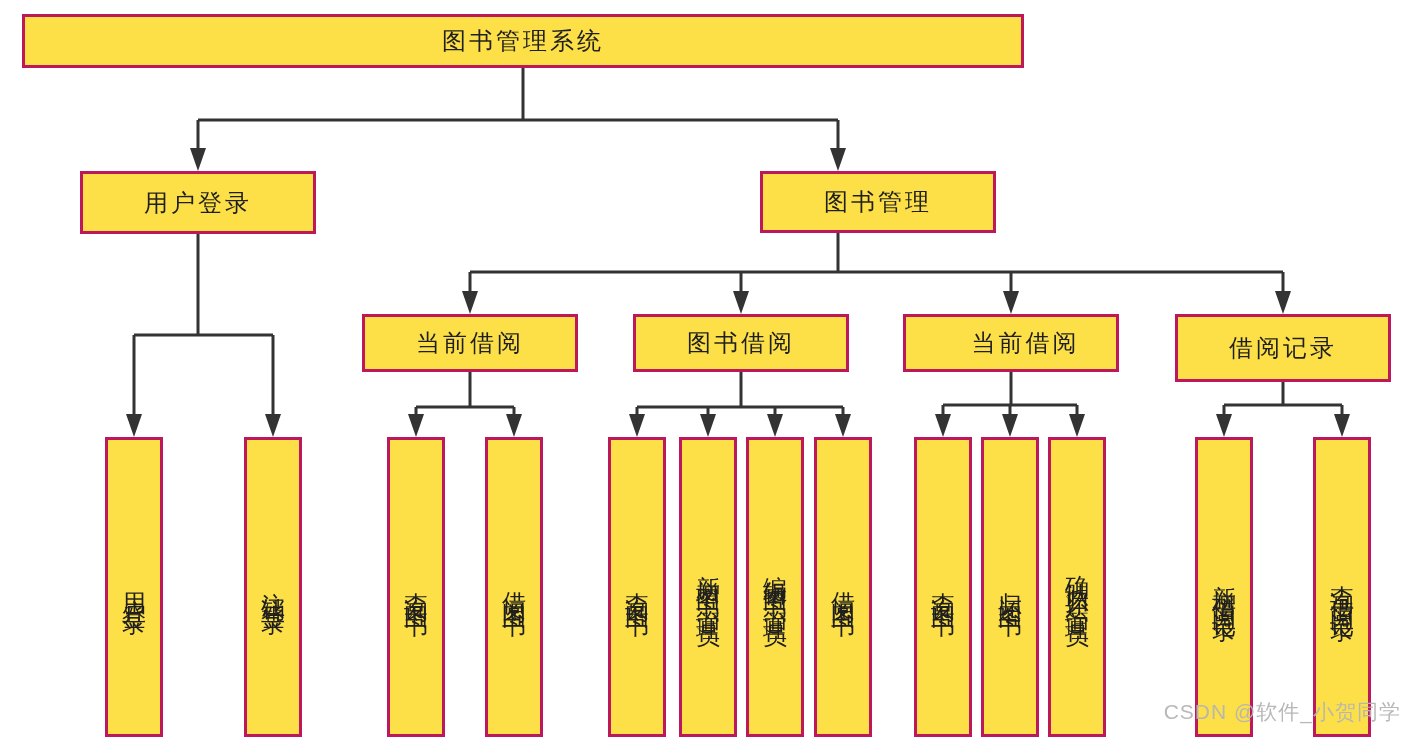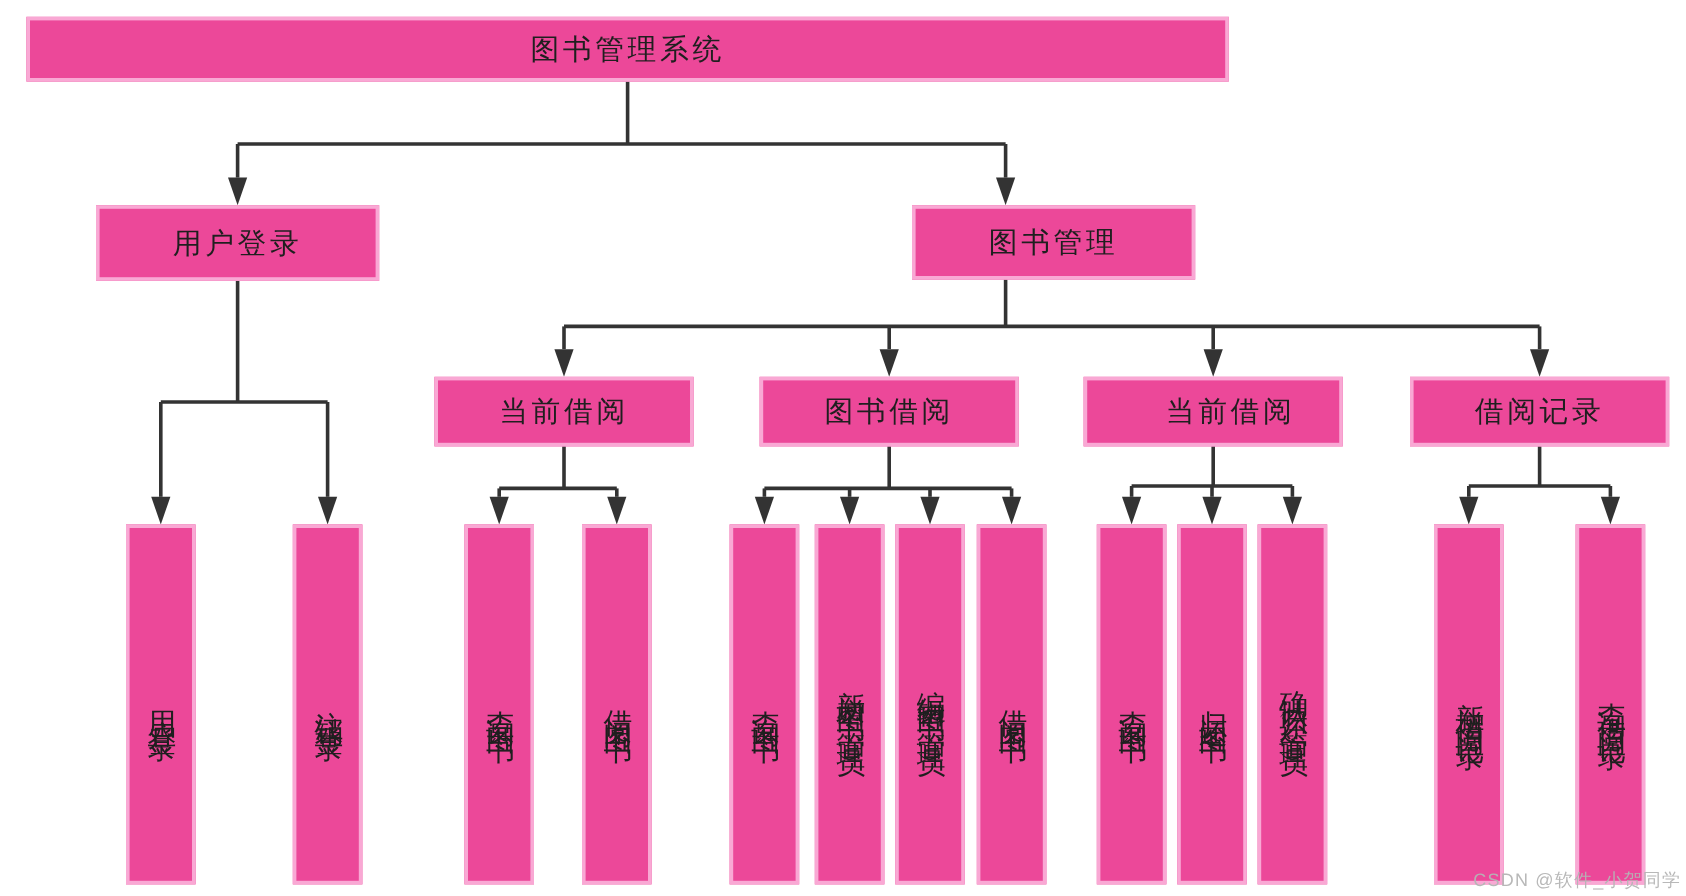--- a/index.html
+++ b/index.html
@@ -11,22 +11,22 @@
     overflow: hidden;
   }
   svg.connectors {
     position: absolute; left: 0; top: 0;
     width: 1405px; height: 747px;
     pointer-events: none;
   }
   .box {
     position: absolute;
     box-sizing: border-box;
-    background: #ec4899;
-    border: 3px solid #f9a8d4;
+    background: #fde047;
+    border: 3px solid #be185d;
     display: flex;
     align-items: center;
     justify-content: center;
     color: #1f1f1f;
   }
   .hlabel {
     font-size: 24px;
     letter-spacing: 3px;
     white-space: nowrap;
   }
@@ -39,22 +39,22 @@
     writing-mode: vertical-rl;
     text-orientation: mixed;
     font-size: 24px;
     line-height: 1;
     letter-spacing: 7px;
     white-space: nowrap;
   }
   .watermark {
     position: absolute;
     right: 4px;
-    bottom: 4px;
-    font-size: 15px;
+    bottom: 21px;
+    font-size: 21px;
     letter-spacing: 1px;
     color: #b5b5b5;
     opacity: 0.95;
   }
 </style>
 </head>
 <body>
 
 <svg class="connectors" viewBox="0 0 1405 747" aria-hidden="true">
   <g stroke="#333333" stroke-width="3" fill="none">
@@ -138,21 +138,21 @@
 
 <div class="box" style="left:362px; top:314px; width:216px; height:58px;">
   <span class="hlabel">当前借阅</span>
 </div>
 <div class="box" style="left:633px; top:314px; width:216px; height:58px;">
   <span class="hlabel">图书借阅</span>
 </div>
 <div class="box" style="left:903px; top:314px; width:216px; height:58px;padding-left:29px;">
   <span class="hlabel">当前借阅</span>
 </div>
-<div class="box" style="left:1175px; top:314px; width:216px; height:58px;">
+<div class="box" style="left:1175px; top:314px; width:216px; height:68px;">
   <span class="hlabel">借阅记录</span>
 </div>
 
 <div class="box leaf" style="left:105px;">
   <span class="vtext">用户登录</span>
 </div>
 <div class="box leaf" style="left:244px;">
   <span class="vtext">注销登录</span>
 </div>
 

